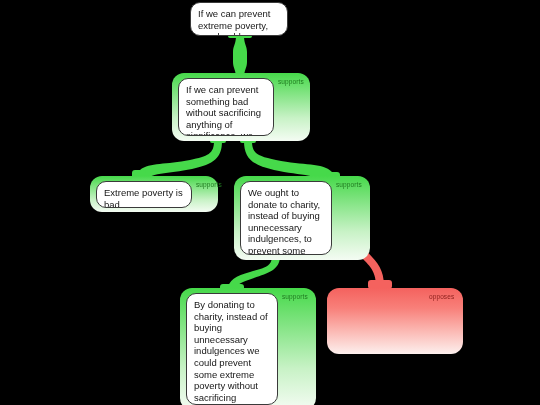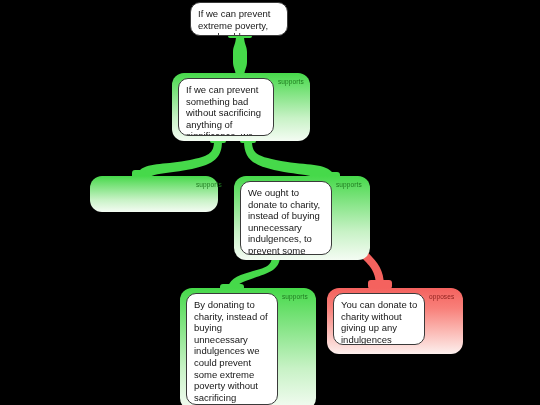--- a/index.html
+++ b/index.html
@@ -118,31 +118,31 @@
   <div class="node shell-none" style="left:190px; top:2px; width:98px; height:34px;">
     <div class="card" style="left:0px; top:0px; width:98px; height:34px;">If we can prevent extreme poverty, we should.</div>
   </div>
 
   <div class="node shell-green" style="left:172px; top:73px; width:138px; height:68px;">
     <div class="card" style="left:6px; top:5px; width:96px; height:58px;">If we can prevent something bad without sacrificing anything of significance, we ought to do it.</div>
     <div class="badge badge-supports" style="left:106px; top:5px;">supports</div>
   </div>
 
   <div class="node shell-green" style="left:90px; top:176px; width:128px; height:36px;">
+    <div class="card" style="left:6px; top:5px; width:96px; height:27px;">Extreme poverty is bad.</div>
     <div class="badge badge-supports" style="left:106px; top:5px;">supports</div>
   </div>
 
   <div class="node shell-green" style="left:234px; top:176px; width:136px; height:84px;">
     <div class="card" style="left:6px; top:5px; width:92px; height:74px;">We ought to donate to charity, instead of buying unnecessary indulgences, to prevent some extreme poverty.</div>
     <div class="badge badge-supports" style="left:102px; top:5px;">supports</div>
   </div>
 
   <div class="node shell-green" style="left:180px; top:288px; width:136px; height:122px;">
     <div class="card" style="left:6px; top:5px; width:92px; height:112px;">By donating to charity, instead of buying unnecessary indulgences  we could prevent some extreme poverty without sacrificing anything of comparable moral significance.</div>
     <div class="badge badge-supports" style="left:102px; top:5px;">supports</div>
   </div>
 
   <div class="node shell-red" style="left:327px; top:288px; width:136px; height:66px;">
-    <div class="card" style="left:6px; top:5px; width:92px; height:52px;">You can donate to charity without giving up any indulgences</div>
     <div class="badge badge-opposes" style="left:102px; top:5px;">opposes</div>
   </div>
 
 </div>
 
 </body></html>

